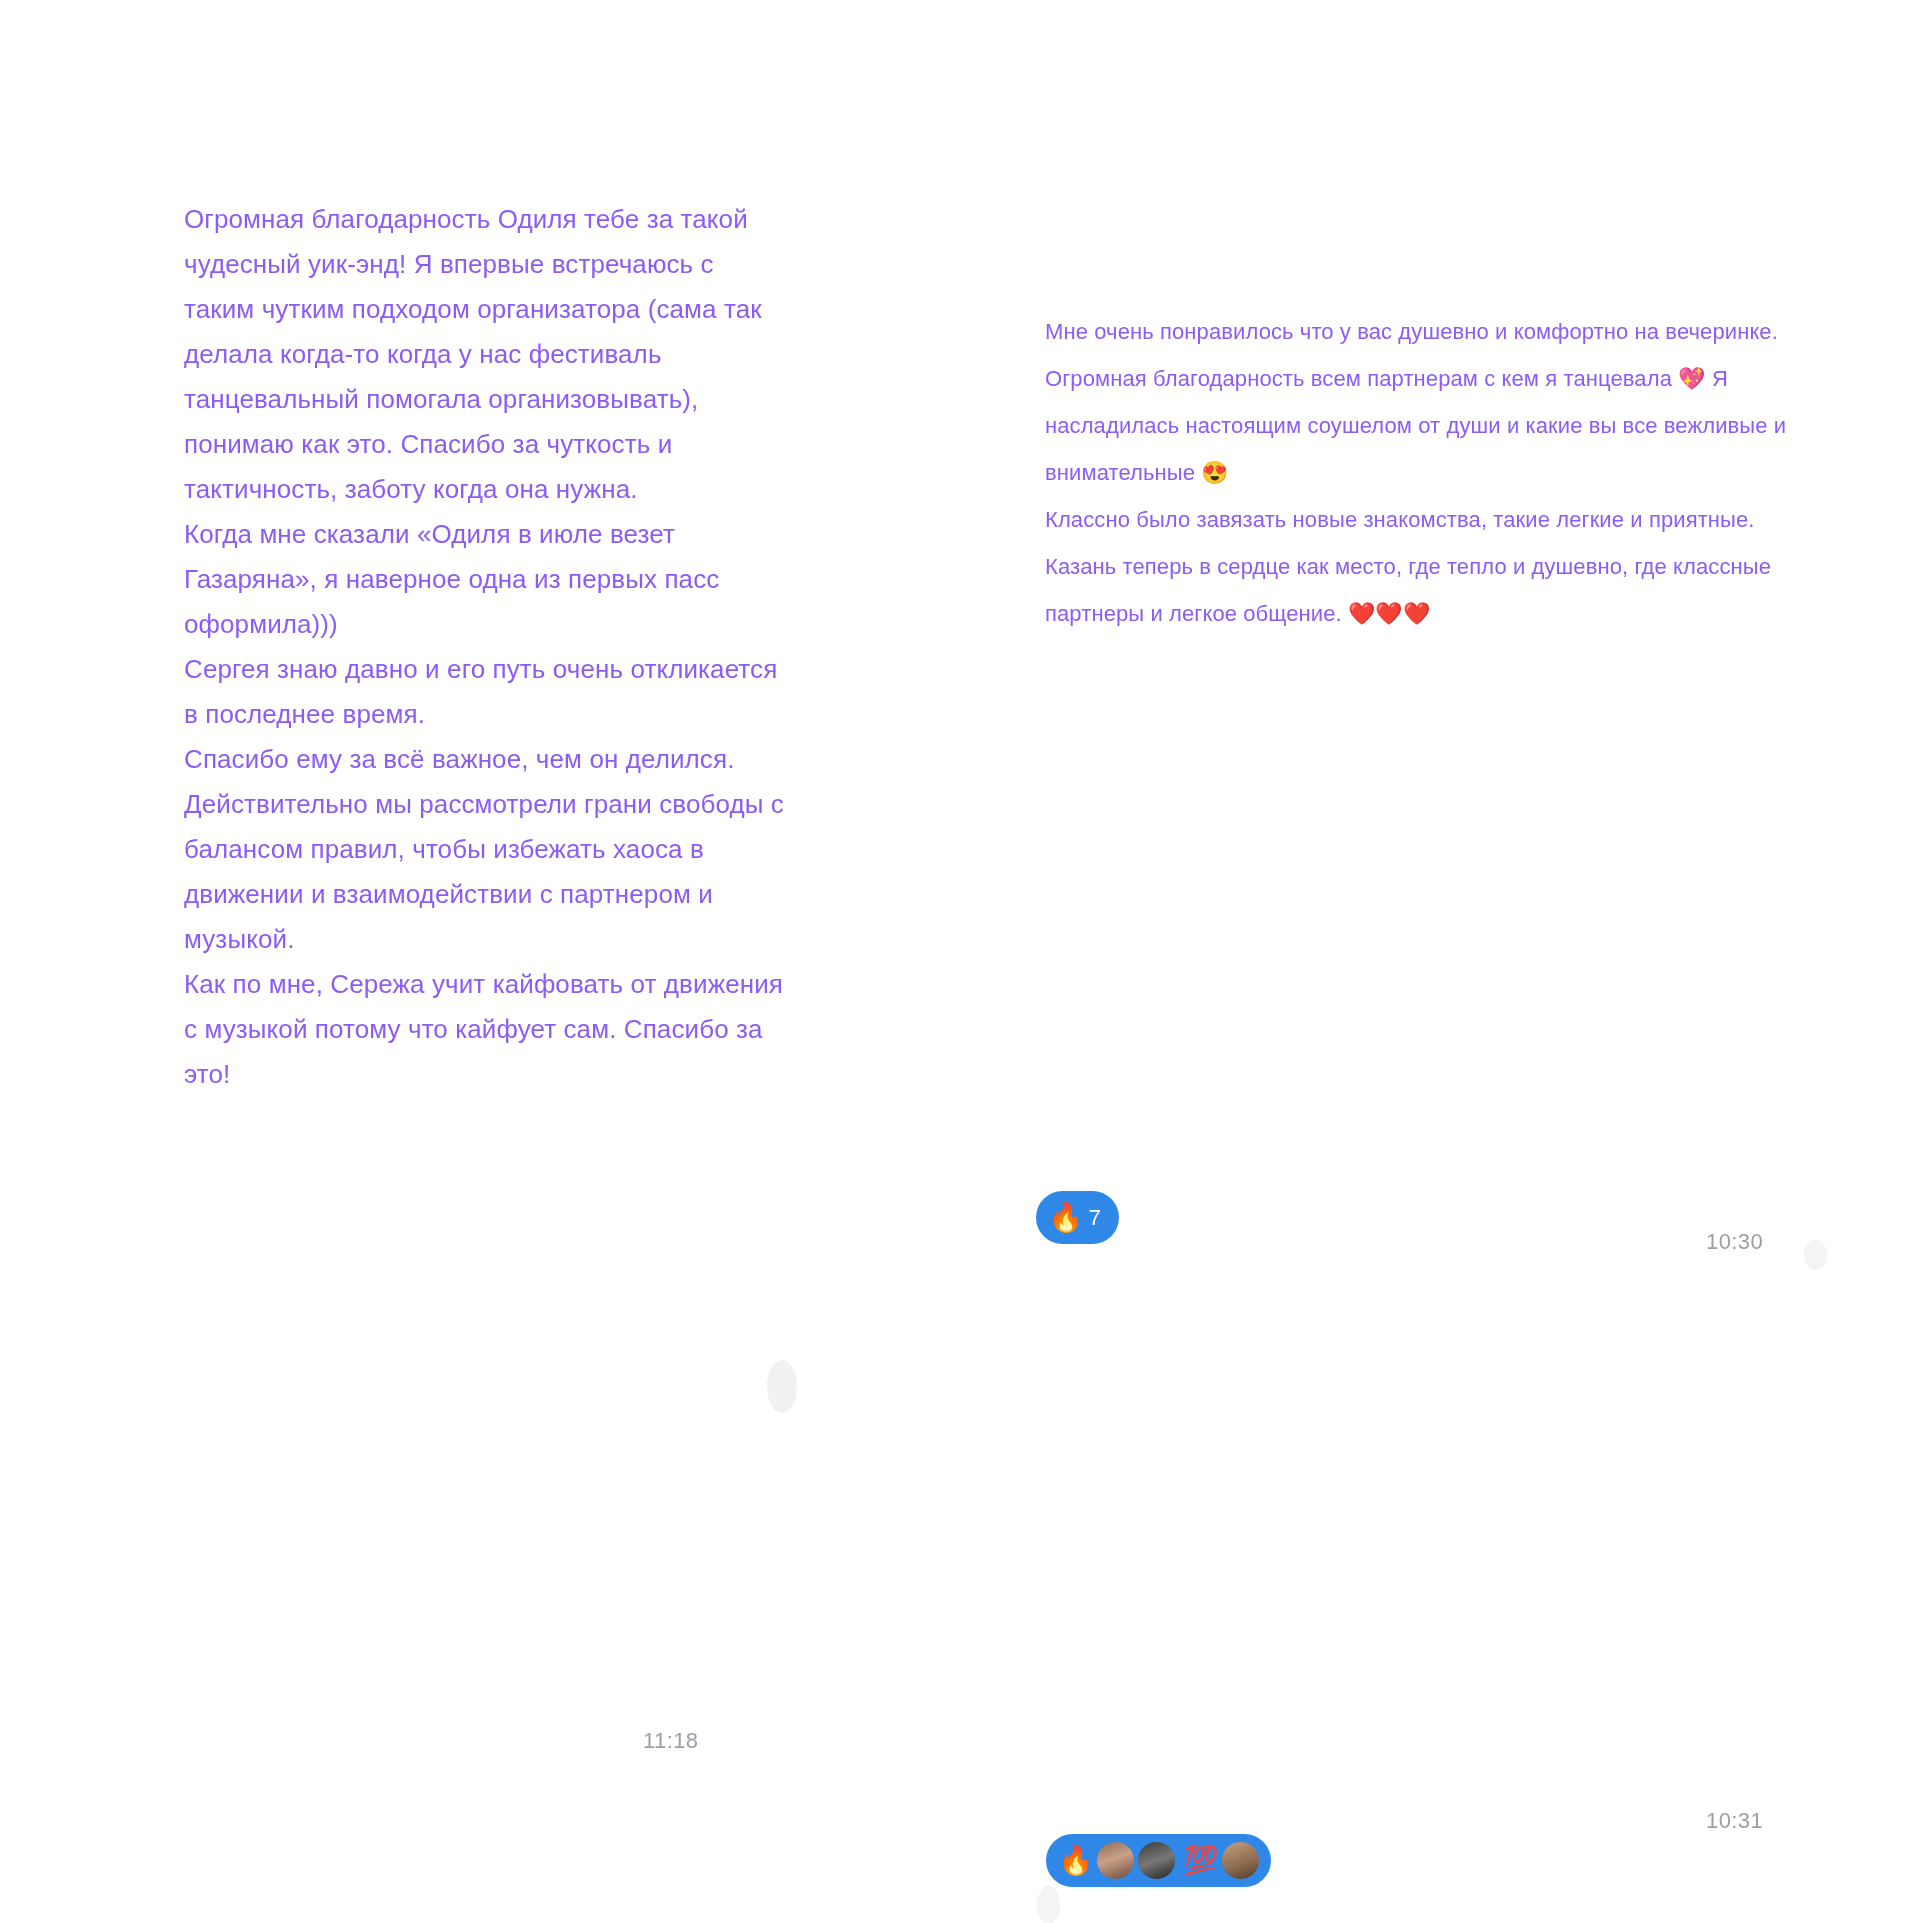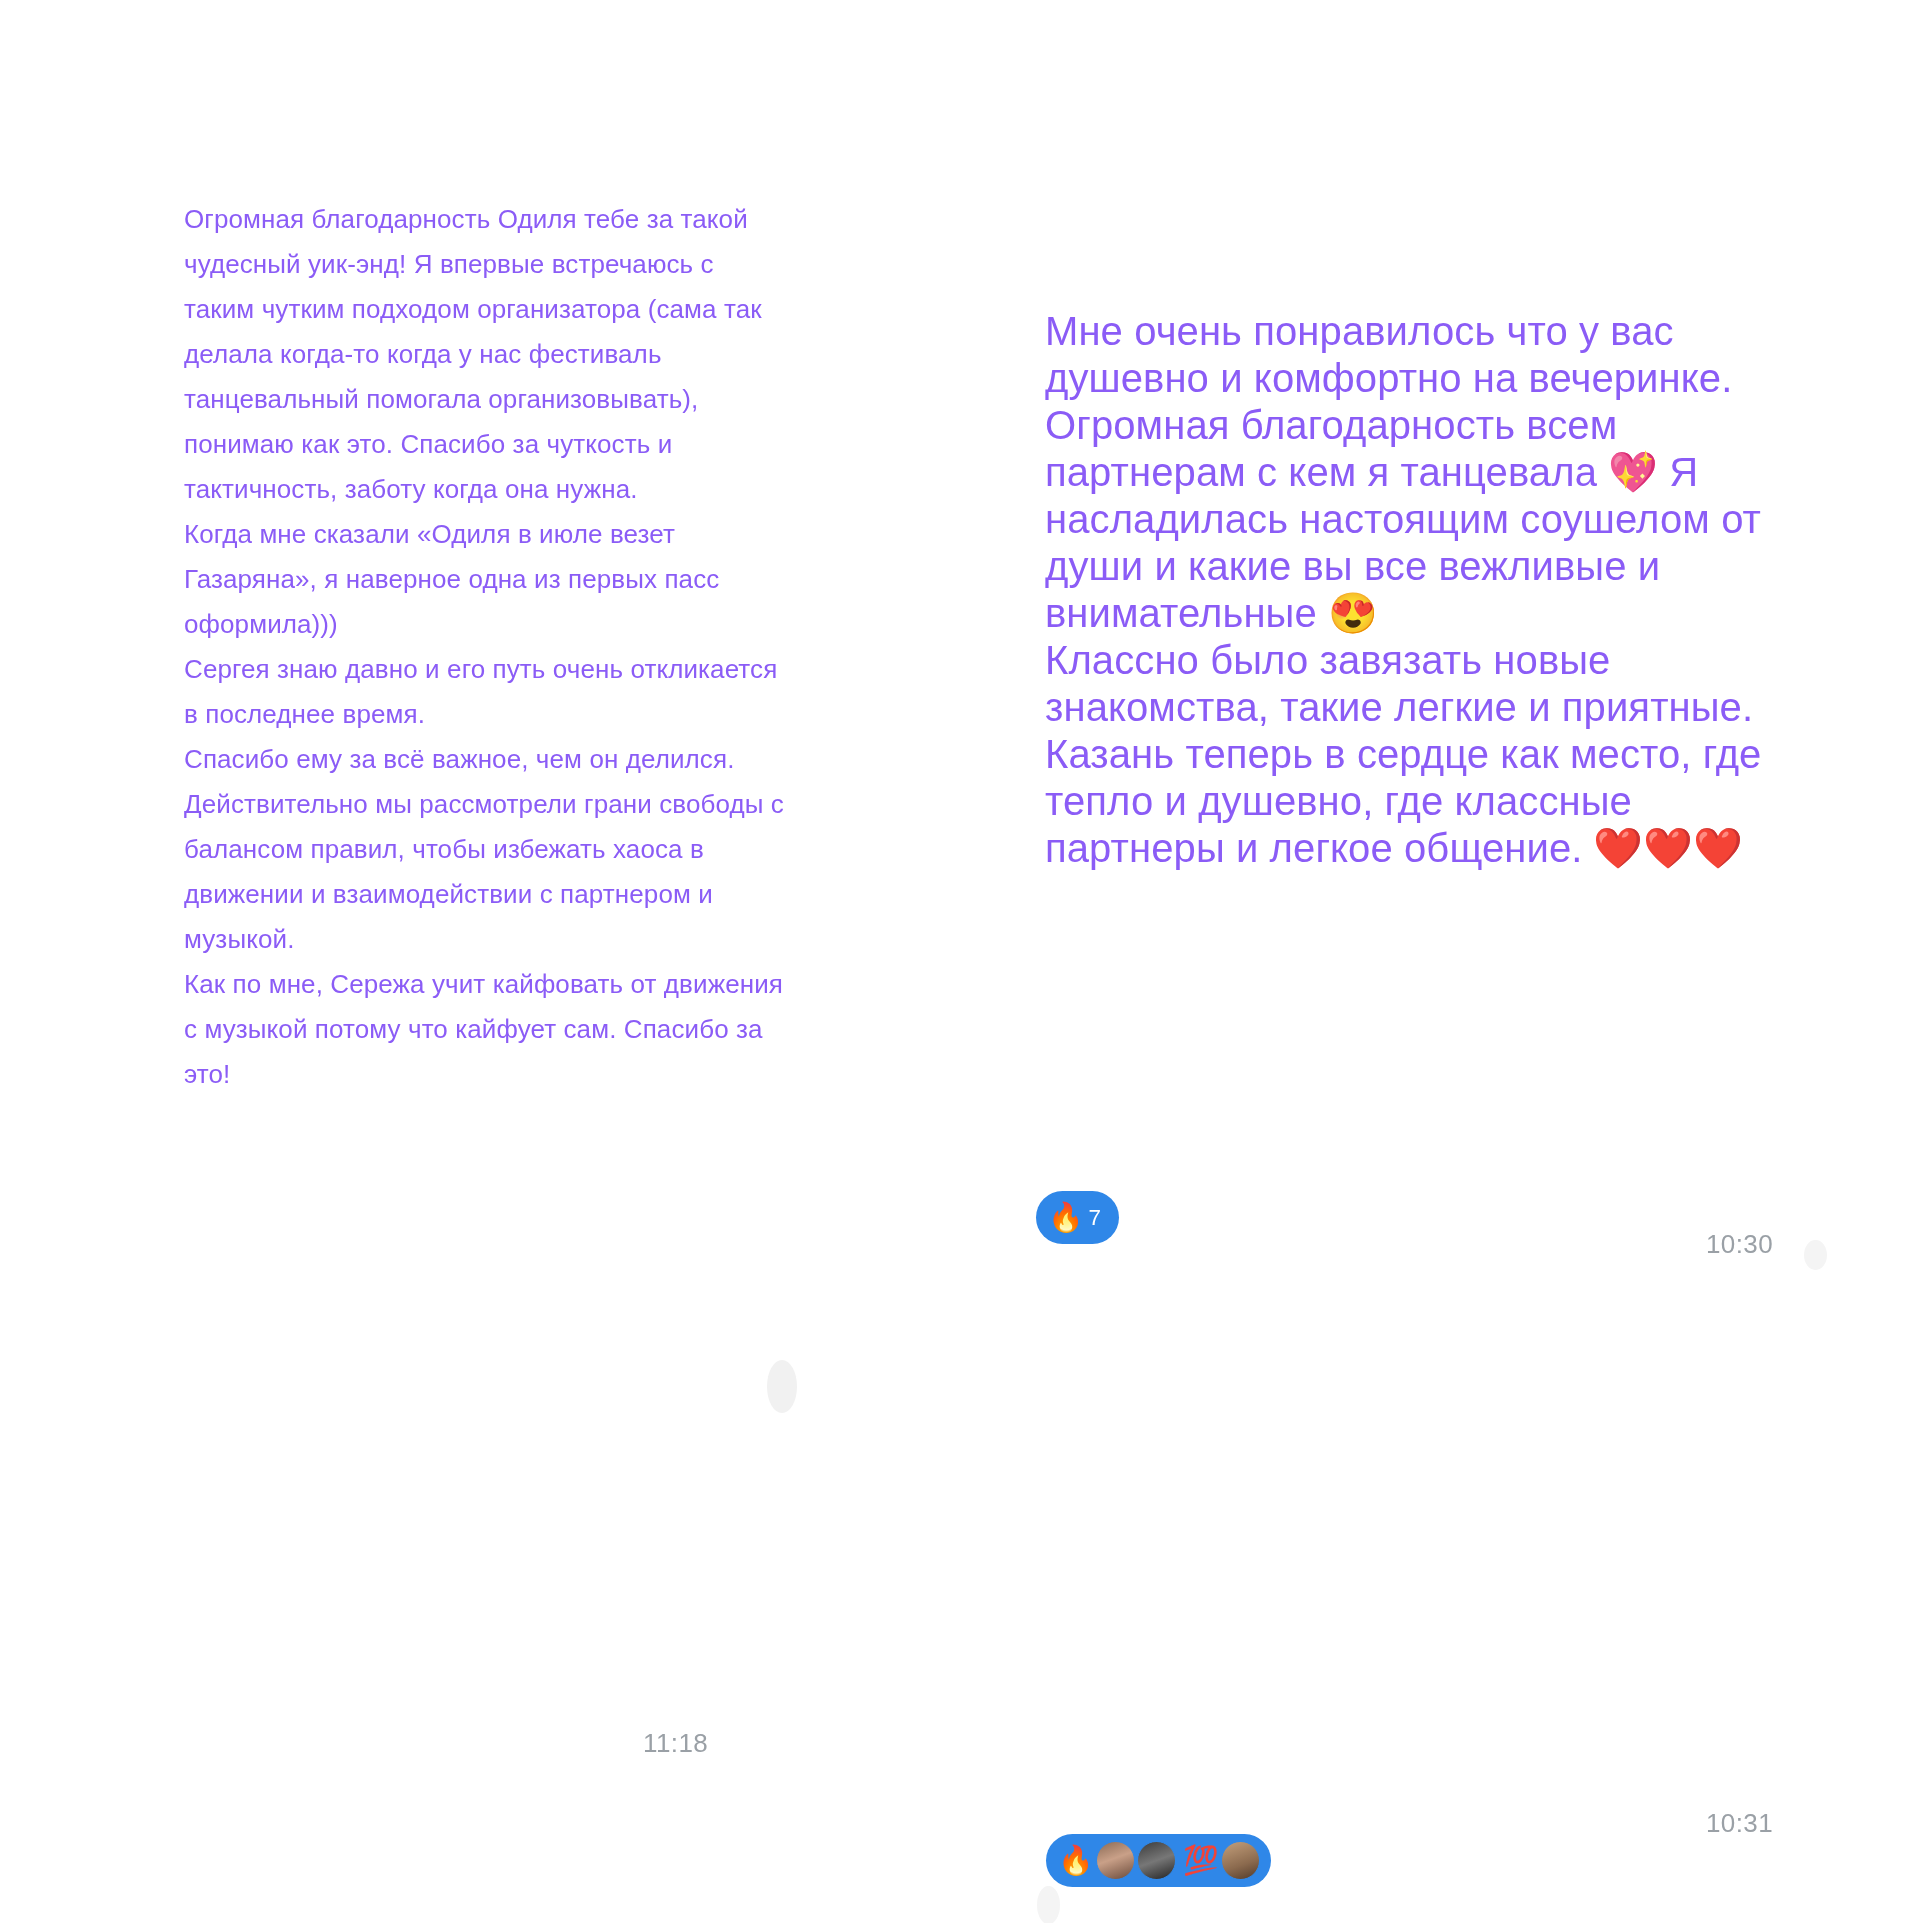--- a/index.html
+++ b/index.html
@@ -55,38 +55,38 @@
     line-height: 38px;
   }
 
   
   .right-1 {
     left: 1045px;
     top: 308px;
     width: 767px;
   }
   .right-1 .msg-text {
-    font-size: 40px;
+    font-size: 22px;
     line-height: 47px;
   }
 
   .right-2 {
     left: 1056px;
     top: 1510px;
     width: 759px;
   }
   .right-2 .msg-text {
     font-size: 28.6px;
     line-height: 47px;
   }
 
   
   .timestamp {
     position: absolute;
-    font-size: 26px;
+    font-size: 22px;
     color: #9aa0a6;
     letter-spacing: 0.4px;
   }
   .ts-1 { left: 1706px; top: 1229px; }
   .ts-2 { left: 643px;  top: 1728px; }
   .ts-3 { left: 1706px; top: 1808px; }
 
   
   .reactions {
     position: absolute;

